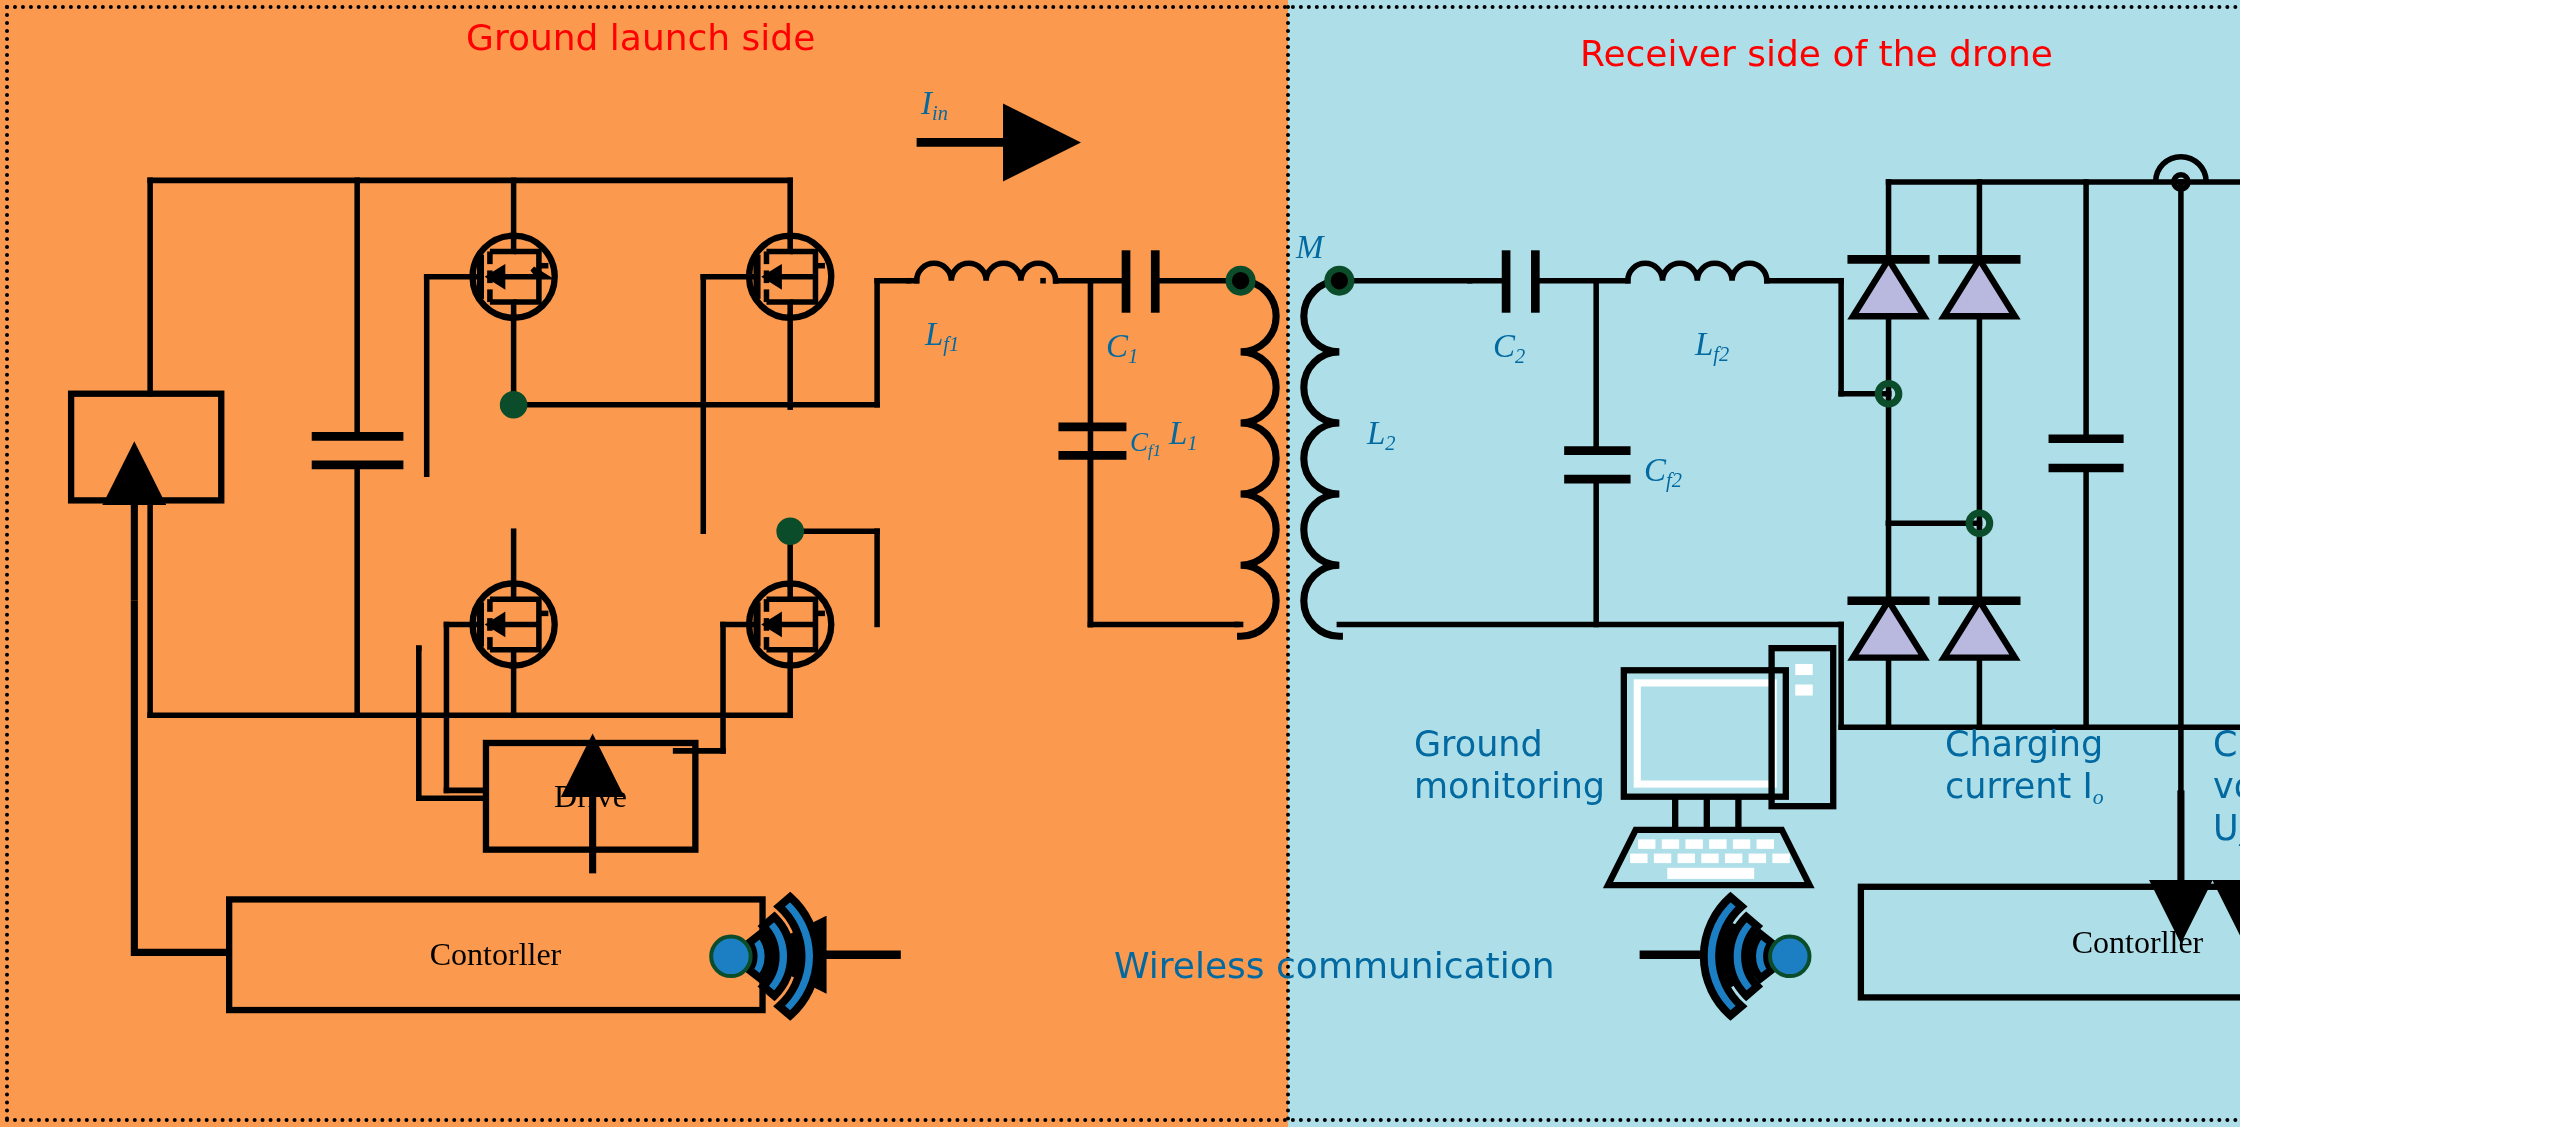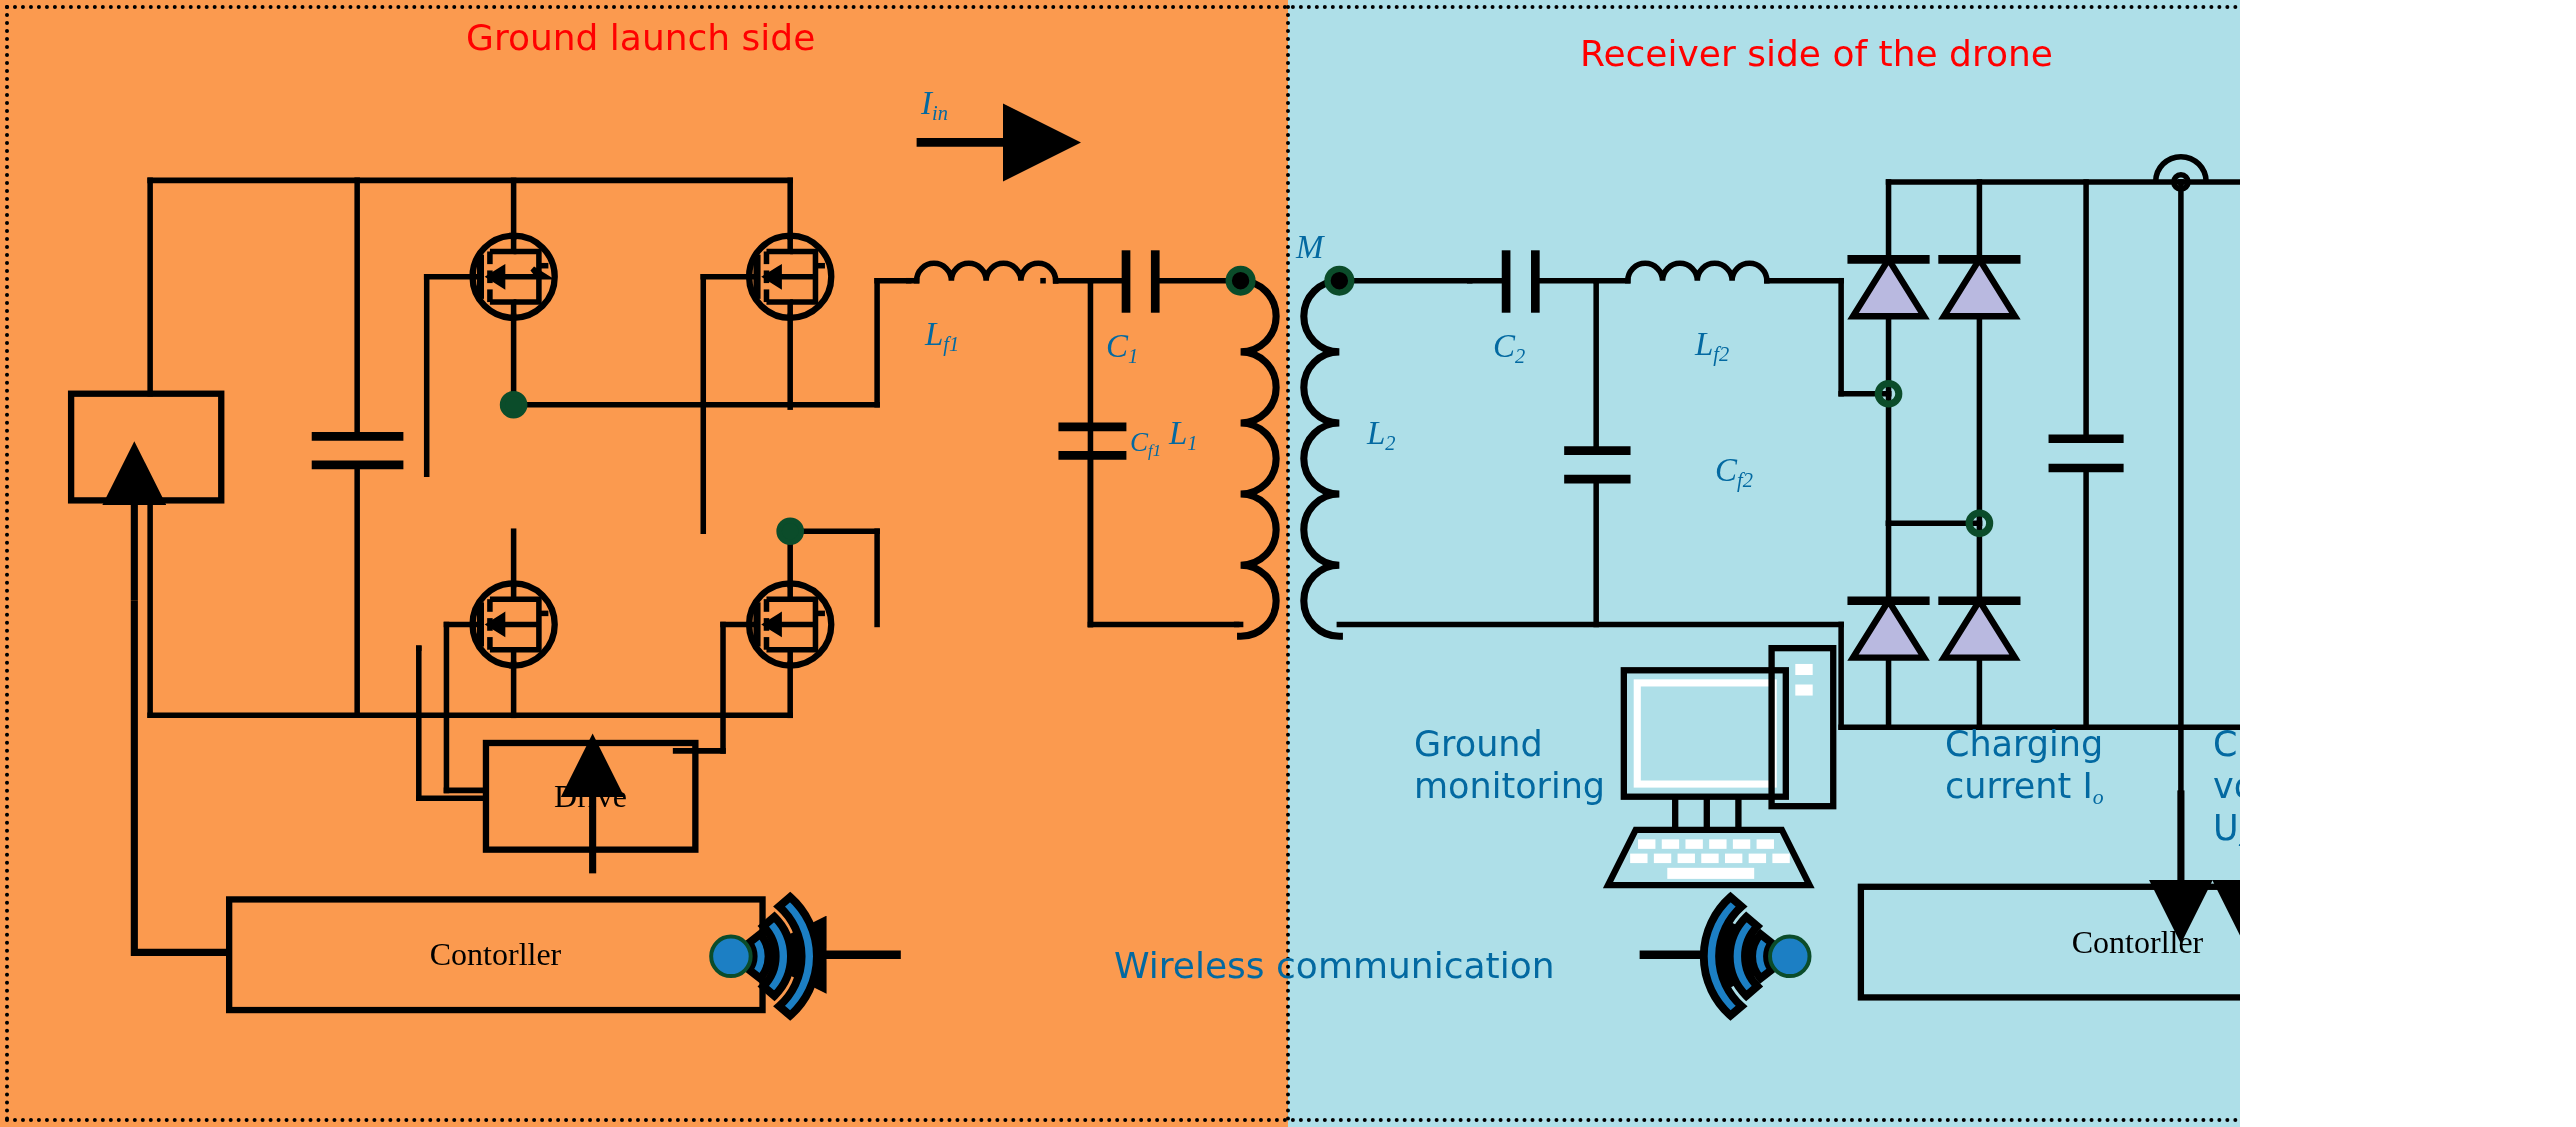--- a/index.html
+++ b/index.html
@@ -335,21 +335,21 @@
   <div class="lbl serif ital" style="left:925px;top:316px;font-size:33px;"><span>L</span><sub>f1</sub></div>
   <div class="lbl serif ital" style="left:1106px;top:328px;font-size:33px;"><span>C</span><sub>1</sub></div>
   <div class="lbl serif ital" style="left:1130px;top:427px;font-size:27px;"><span>C</span><sub>f1</sub></div>
   <div class="lbl serif ital" style="left:1169px;top:415px;font-size:33px;"><span>L</span><sub>1</sub></div>
 
   <div class="lbl serif ital" style="left:1296px;top:229px;font-size:33px;">M</div>
 
   <div class="lbl serif ital" style="left:1367px;top:415px;font-size:33px;"><span>L</span><sub>2</sub></div>
   <div class="lbl serif ital" style="left:1493px;top:328px;font-size:33px;"><span>C</span><sub>2</sub></div>
   <div class="lbl serif ital" style="left:1695px;top:326px;font-size:33px;"><span>L</span><sub>f2</sub></div>
-  <div class="lbl serif ital" style="left:1715px;top:452px;font-size:33px;"><span>C</span><sub>f2</sub></div>
+  <div class="lbl serif ital" style="left:1644px;top:452px;font-size:33px;"><span>C</span><sub>f2</sub></div>
   <div class="lbl serif ital" style="left:2280px;top:41px;font-size:33px;"><span>I</span><sub>o</sub></div>
 
   <div class="lbl sans" style="left:1414px;top:723px;font-size:35px;line-height:1.2;white-space:pre-line;text-align:left;">Ground
 monitoring</div>
 
   <div class="lbl sans" style="left:1945px;top:723px;font-size:35px;line-height:1.2;text-align:left;">
        <span style="white-space:pre-line;">Charging
 current I</span><sub class="serif ital">o</sub>
   </div>
 

